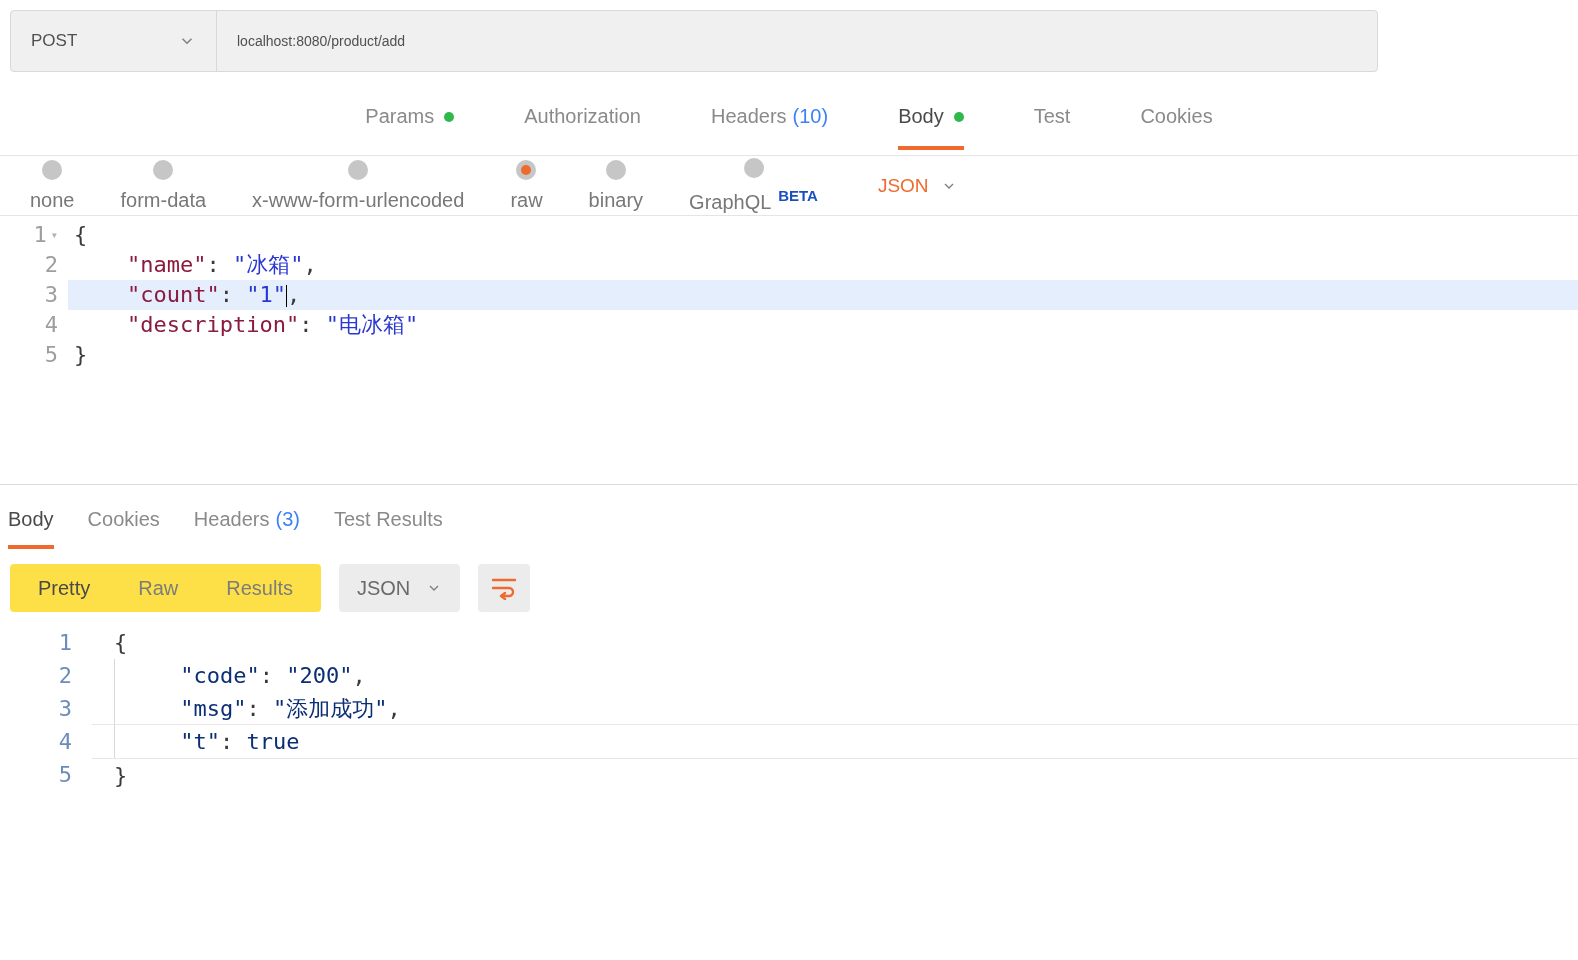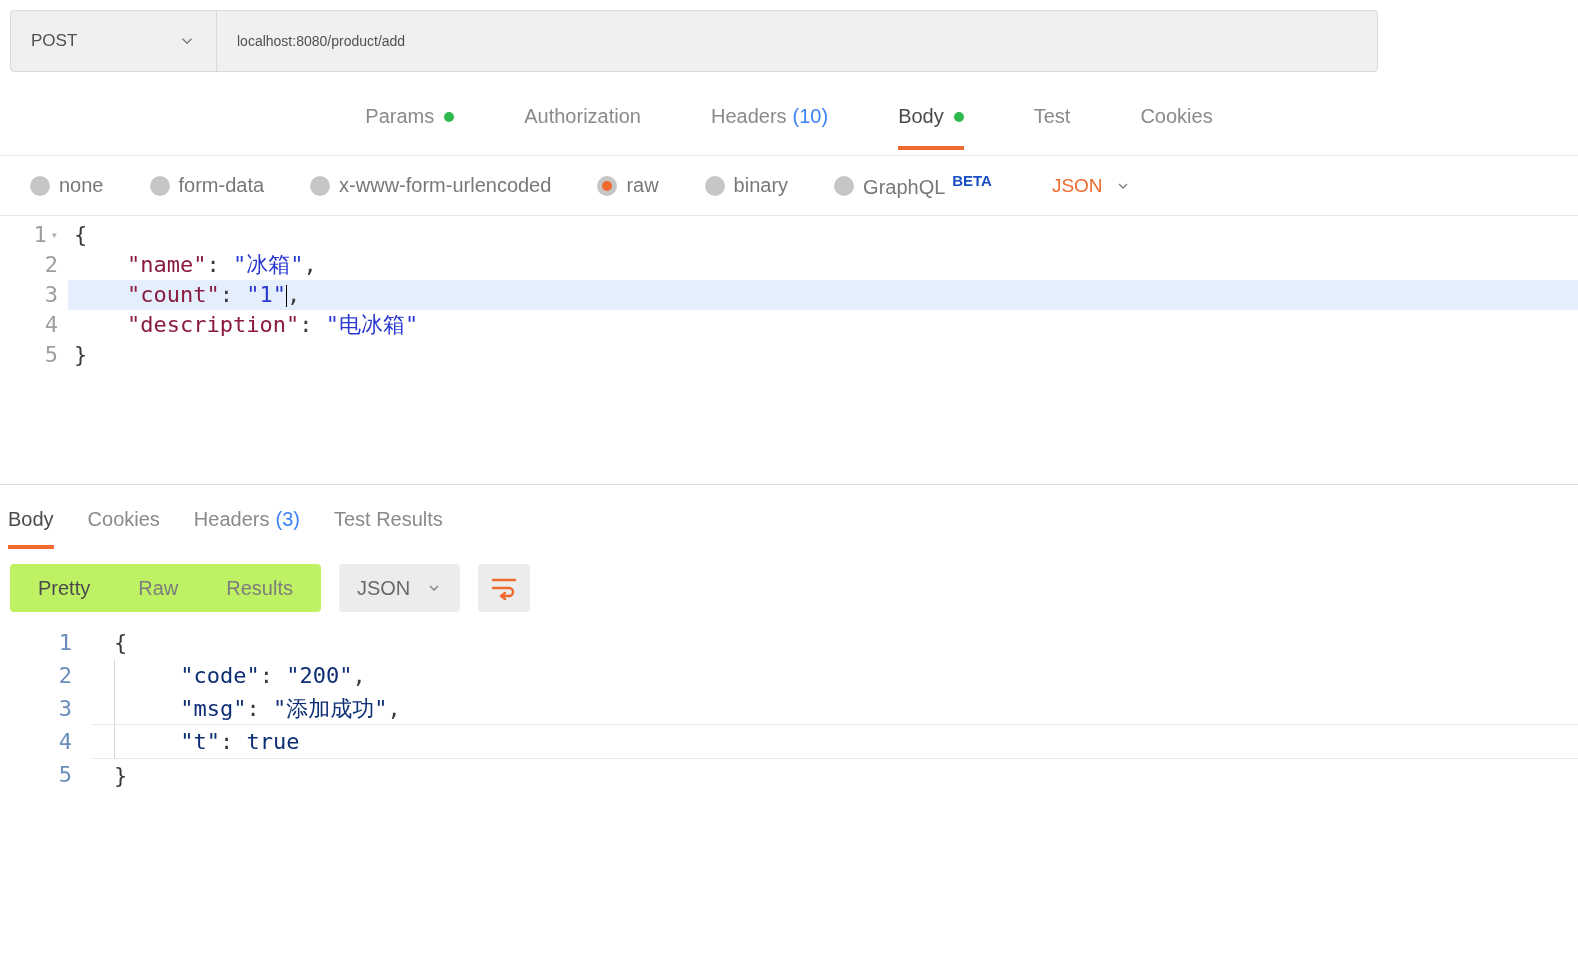--- a/index.html
+++ b/index.html
@@ -89,20 +89,21 @@
     padding: 14px 30px;
     border-bottom: 1px solid #e5e5e5;
     height: 60px;
   }
   .radio-item {
     display: flex;
     align-items: center;
     gap: 9px;
     color: #787878;
     font-size: 20px;
+    flex-direction: column;
   }
   .radio-circle {
     width: 20px;
     height: 20px;
     border-radius: 50%;
     background: #c6c6c6;
     position: relative;
   }
   .radio-circle.selected {
     background: #c6c6c6;
@@ -202,21 +203,21 @@
 
   .view-controls {
     display: flex;
     align-items: center;
     gap: 18px;
     padding: 10px 10px 14px 10px;
   }
   .seg-group {
     display: flex;
     align-items: center;
-    background: #bef264;
+    background: #fde047;
     border-radius: 4px;
     height: 48px;
     padding: 0 4px;
   }
   .seg-btn {
     padding: 0 24px;
     height: 40px;
     display: flex;
     align-items: center;
     color: #7c7c7c;

